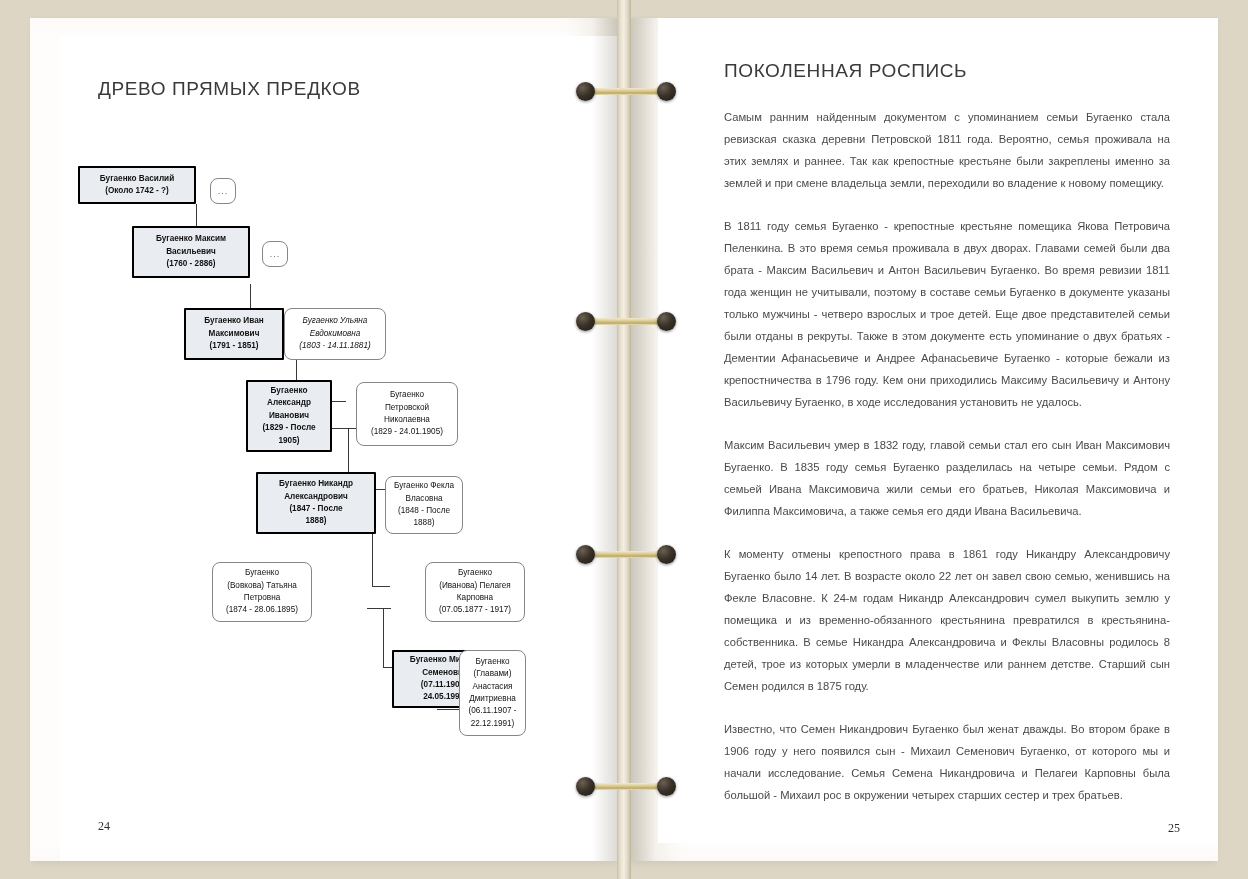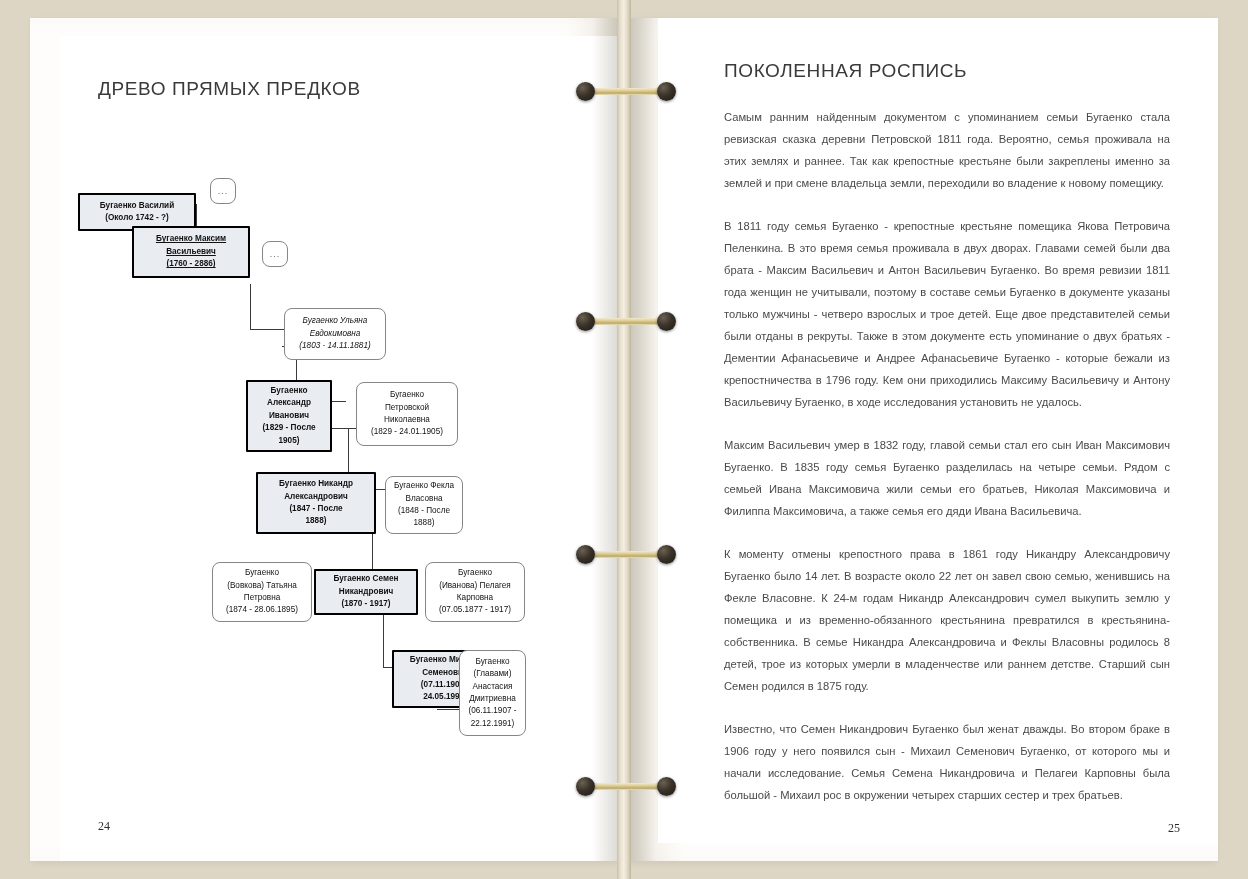--- a/index.html
+++ b/index.html
@@ -208,39 +208,44 @@
         <div class="edge v" style="left:312px; top:495px; height:56px;"></div>
         <div class="edge h" style="left:312px; top:550px; width:18px;"></div>
 
         <div class="edge h" style="left:222px; top:572px; width:20px;"></div>
         <div class="edge h" style="left:307px; top:572px; width:24px;"></div>
         <div class="edge v" style="left:323px; top:572px; height:60px;"></div>
         <div class="edge h" style="left:323px; top:631px; width:26px;"></div>
 
         <div class="edge h" style="left:377px; top:673px; width:22px;"></div>
 
-        <div class="node male" style="left:18px; top:130px; width:118px; height:38px;margin-top:27px;">
+        <div class="node male" style="left:18px; top:130px; width:118px; height:38px;">
           <span class="ln">Бугаенко Василий</span>
           <span class="ln">(Около 1742 - ?)</span>
         </div>
 
         <div class="node stub" style="left:150px; top:142px; width:26px; height:26px;">
           <span class="ln">...</span>
         </div>
 
-        <div class="node male" style="left:72px; top:190px; width:118px; height:52px;text-decoration:underline;">
+        <div class="node male" style="left:72px; top:190px; width:118px; height:52px;">
           <span class="ln">Бугаенко Максим</span>
           <span class="ln">Васильевич</span>
           <span class="ln">(1760 - 2886)</span>
         </div>
 
         <div class="node stub" style="left:202px; top:205px; width:26px; height:26px;">
           <span class="ln">...</span>
         </div>
 
+        <div class="node male" style="left:124px; top:272px; width:100px; height:52px;">
+          <span class="ln">Бугаенко Иван</span>
+          <span class="ln">Максимович</span>
+          <span class="ln">(1791 - 1851)</span>
+        </div>
 
         <div class="node female" style="left:224px; top:272px; width:102px; height:52px;font-style:italic;">
           <span class="ln">Бугаенко Ульяна</span>
           <span class="ln">Евдокимовна</span>
           <span class="ln">(1803 - 14.11.1881)</span>
         </div>
 
         <div class="node male" style="left:186px; top:344px; width:86px; height:72px;">
           <span class="ln">Бугаенко</span>
           <span class="ln">Александр</span>
@@ -270,25 +275,20 @@
           <span class="ln">1888)</span>
         </div>
 
         <div class="node female" style="left:152px; top:526px; width:100px; height:60px;">
           <span class="ln">Бугаенко</span>
           <span class="ln">(Вовкова) Татьяна</span>
           <span class="ln">Петровна</span>
           <span class="ln">(1874 - 28.06.1895)</span>
         </div>
 
-        <div class="node male" style="left:254px; top:533px; width:104px; height:46px;">
-          <span class="ln">Бугаенко Семен</span>
-          <span class="ln">Никандрович</span>
-          <span class="ln">(1870 - 1917)</span>
-        </div>
 
         <div class="node female" style="left:365px; top:526px; width:100px; height:60px;">
           <span class="ln">Бугаенко</span>
           <span class="ln">(Иванова) Пелагея</span>
           <span class="ln">Карповна</span>
           <span class="ln">(07.05.1877 - 1917)</span>
         </div>
 
         <div class="node male" style="left:294px; top:614px; width:106px; height:58px;margin-left:38px;">
           <span class="ln">Бугаенко Михаил</span>

